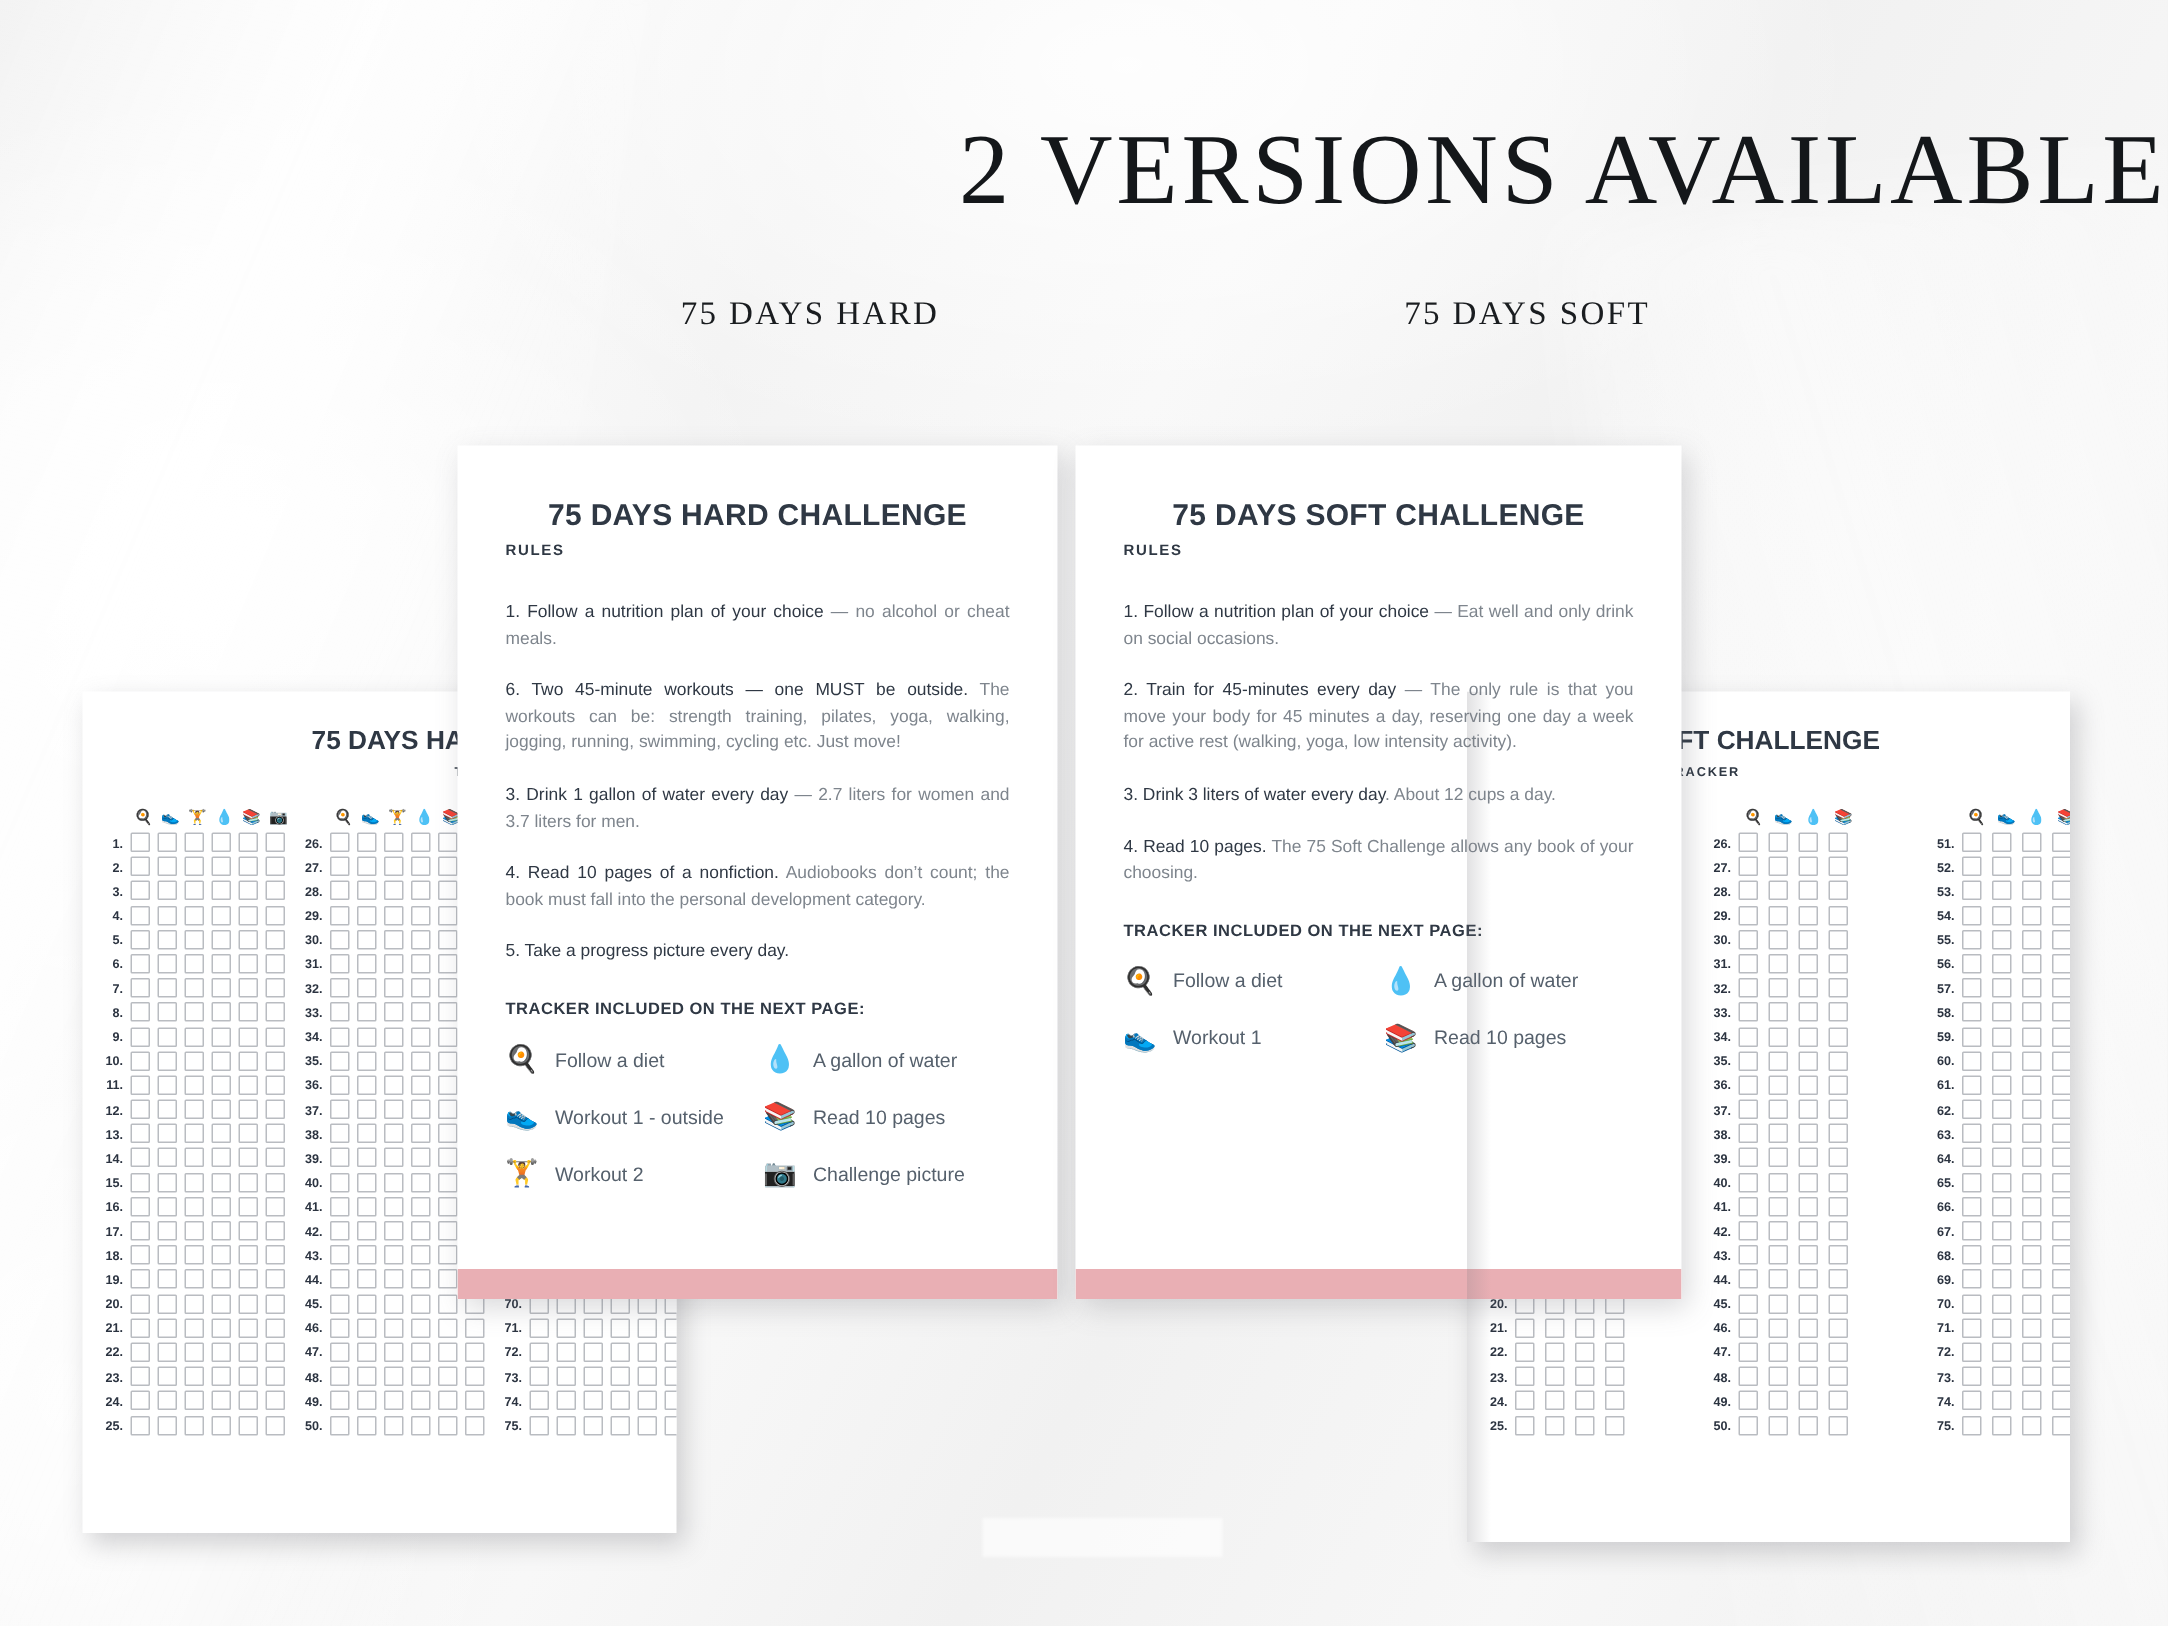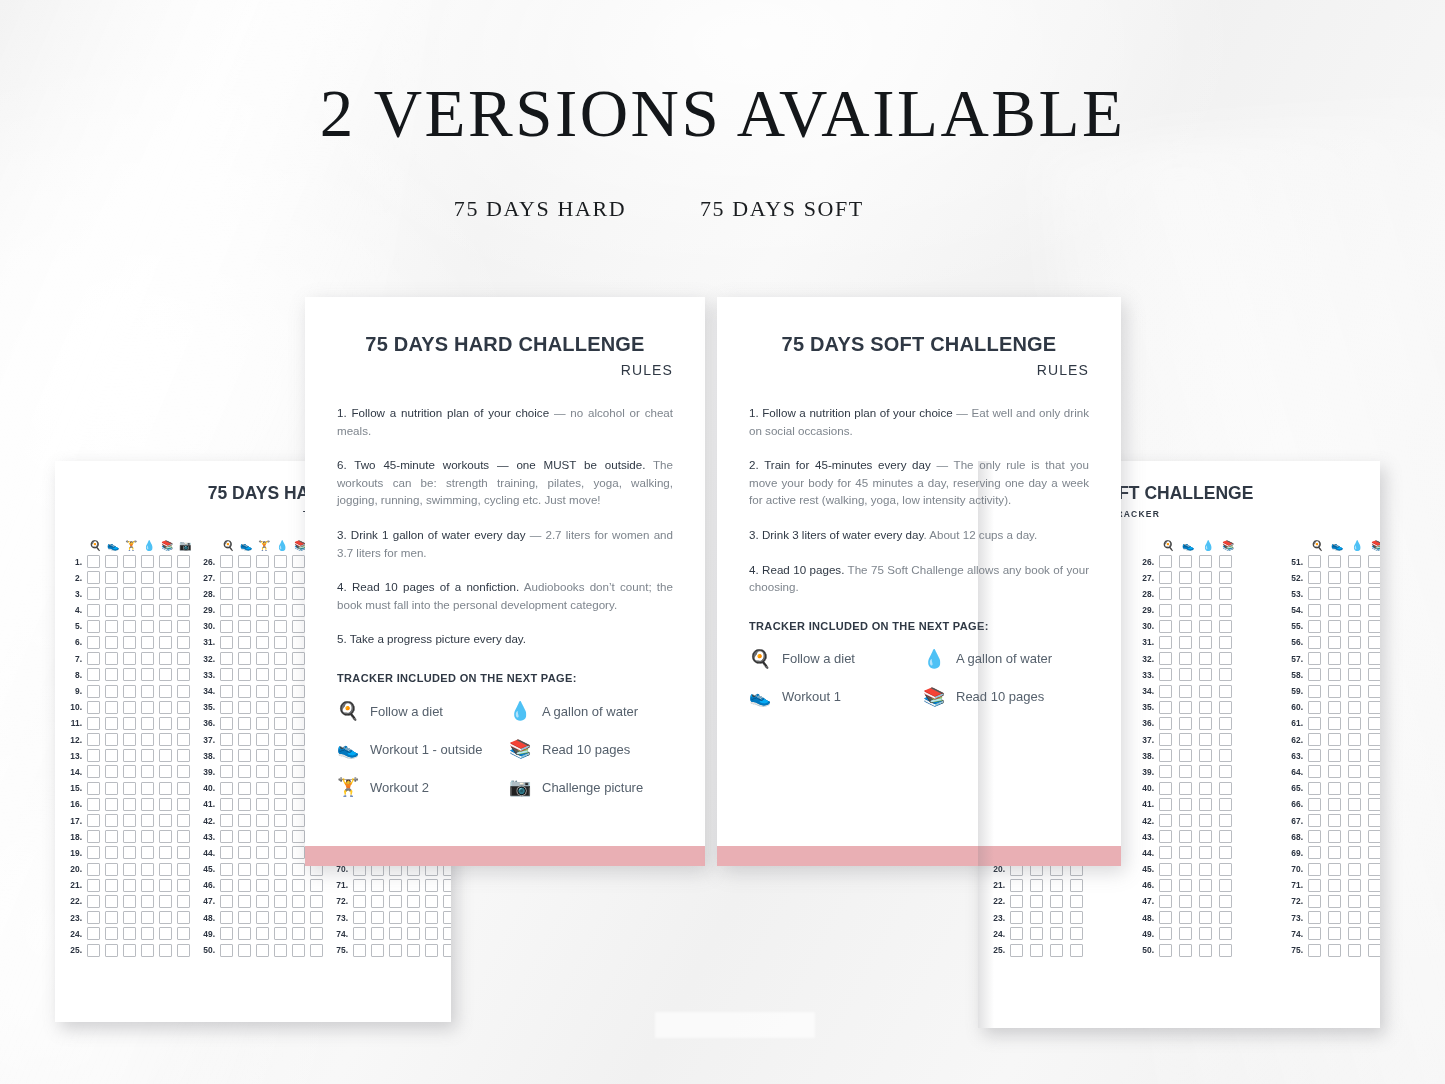--- a/index.html
+++ b/index.html
@@ -42,41 +42,41 @@
   }
   #bg-soft-rect {
     position: absolute;
     left: 655px; top: 1012px;
     width: 160px; height: 26px;
     background: rgba(255,255,255,0.62);
     filter: blur(1.2px);
   }
 
   
-  .heading-wrap { position: absolute; left: 0; right: 0; text-align: center; }
+  .heading-wrap { position: absolute; left: 0; right: 0; text-align: right; }
   #main-title {
     top: 78px;
     font-family: "Liberation Serif", serif;
     font-size: 67px;
     letter-spacing: 2.5px;
     color: #14171a;
     font-weight: 400;
     line-height: 1.05;
   }
   .sub-title {
     position: absolute;
     font-family: "Liberation Serif", serif;
     font-size: 22px;
     letter-spacing: 1.6px;
     color: #1a1d20;
     top: 196px;
     font-weight: 400;
   }
   #sub-hard { left: 340px; width: 400px; text-align: center; }
-  #sub-soft { left: 700px; width: 400px; text-align: left; }
+  #sub-soft { left: 700px; width: 400px; text-align: right; }
 
   
   .sheet {
     position: absolute;
     background: #ffffff;
     overflow: hidden;
   }
 
   
   #tracker-hard {
@@ -113,23 +113,23 @@
   
   .card-inner { padding: 36px 32px 0 32px; }
   .card-title {
     text-align: center;
     font-size: 20px;
     font-weight: bold;
     color: #2f3844;
     letter-spacing: 0.2px;
   }
   .card-subtitle {
-    text-align: right;
-    font-size: 14px;
-    font-weight: normal;
+    text-align: left;
+    font-size: 10px;
+    font-weight: bold;
     color: #2f3844;
     letter-spacing: 1.1px;
     margin-top: 6px;
   }
   .rules-list { margin-top: 26px; }
   .rule {
     font-size: 11.6px;
     line-height: 1.52;
     color: #7e858d;
     text-align: justify;

